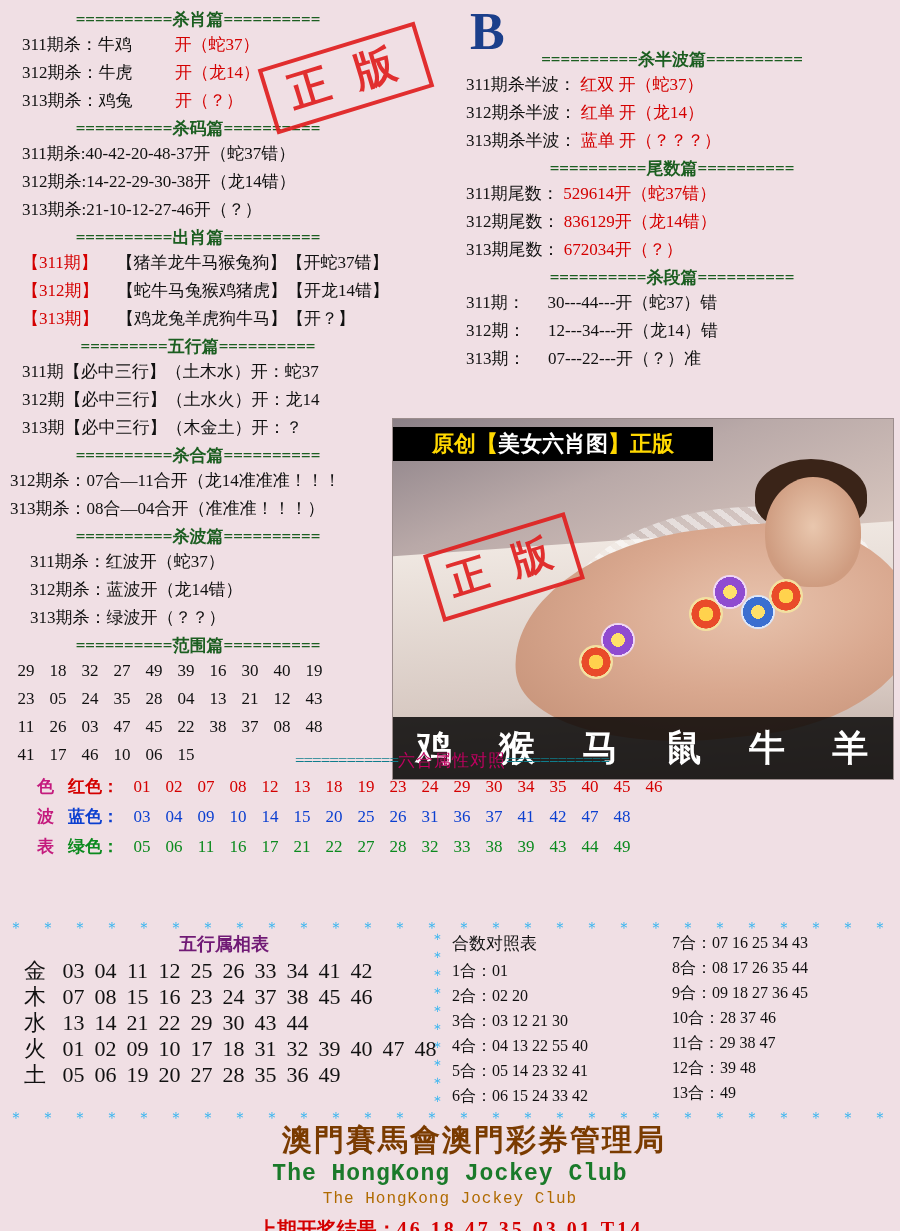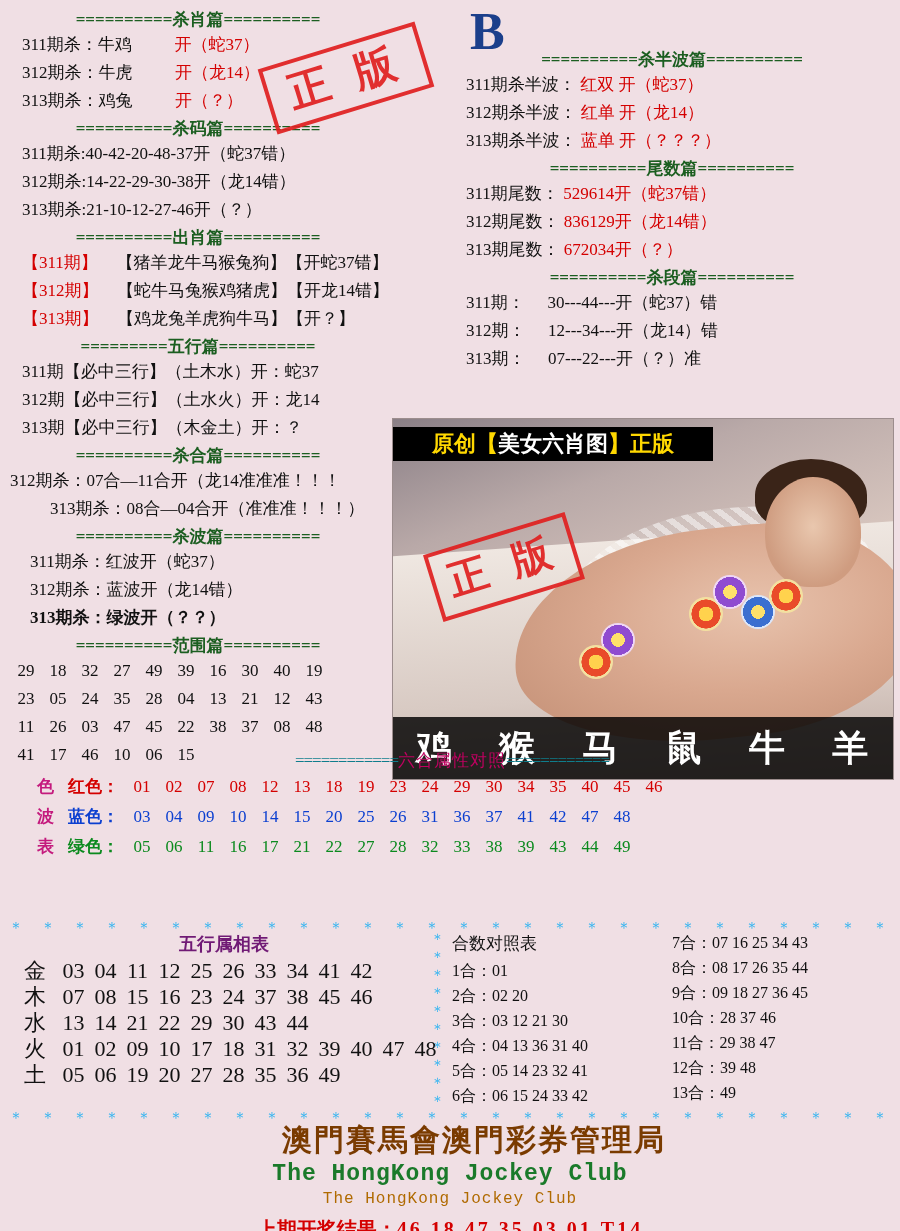--- a/index.html
+++ b/index.html
@@ -198,26 +198,26 @@
       <span>【鸡龙兔羊虎狗牛马】【开？】</span>
     </div>
 
     <div class="sec-title" style="margin-top:2px;">=========五行篇==========</div>
     <div class="row">311期【必中三行】（土木水）开：蛇37</div>
     <div class="row">312期【必中三行】（土水火）开：龙14</div>
     <div class="row">313期【必中三行】（木金土）开：？</div>
 
     <div class="sec-title" style="margin-top:2px;">==========杀合篇==========</div>
     <div class="row" style="padding-left:2px;">312期杀：07合—11合开（龙14准准准！！！</div>
-    <div class="row" style="padding-left:2px;margin-left:40px;">313期杀：08合—04合开（准准准！！！）</div>
+    <div class="row" style="padding-left:2px;">313期杀：08合—04合开（准准准！！！）</div>
 
     <div class="sec-title" style="margin-top:2px;">==========杀波篇==========</div>
     <div class="row" style="padding-left:22px;">311期杀：红波开（蛇37）</div>
     <div class="row" style="padding-left:22px;">312期杀：蓝波开（龙14错）</div>
-    <div class="row" style="padding-left:22px;font-weight:bold;">313期杀：绿波开（？？）</div>
+    <div class="row" style="padding-left:22px;">313期杀：绿波开（？？）</div>
 
     <div class="sec-title" style="margin-top:2px;">==========范围篇==========</div>
     <div class="row" style="padding-left:2px;">
       <span class="nums">
         <span>29</span><span>18</span><span>32</span><span>27</span><span>49</span><span>39</span><span>16</span><span>30</span><span>40</span><span>19</span>
       </span>
     </div>
     <div class="row" style="padding-left:2px;">
       <span class="nums">
         <span>23</span><span>05</span><span>24</span><span>35</span><span>28</span><span>04</span><span>13</span><span>21</span><span>12</span><span>43</span>
@@ -372,21 +372,21 @@
 
     <div class="vsep">
       ＊<br>＊<br>＊<br>＊<br>＊<br>＊<br>＊<br>＊<br>＊<br>＊
     </div>
 
     <div class="hs">
       <div class="cap">合数对照表</div>
       <div class="hs-row">1合：01</div>
       <div class="hs-row">2合：02 20</div>
       <div class="hs-row">3合：03 12 21 30</div>
-      <div class="hs-row">4合：04 13 36 31 40</div>
+      <div class="hs-row">4合：04 13 22 55 40</div>
       <div class="hs-row">5合：05 14 23 32 41</div>
       <div class="hs-row">6合：06 15 24 33 42</div>
     </div>
 
     <div class="hs2">
       <div class="hs-row">7合：07 16 25 34 43</div>
       <div class="hs-row">8合：08 17 26 35 44</div>
       <div class="hs-row">9合：09 18 27 36 45</div>
       <div class="hs-row">10合：28 37 46</div>
       <div class="hs-row">11合：29 38 47</div>

